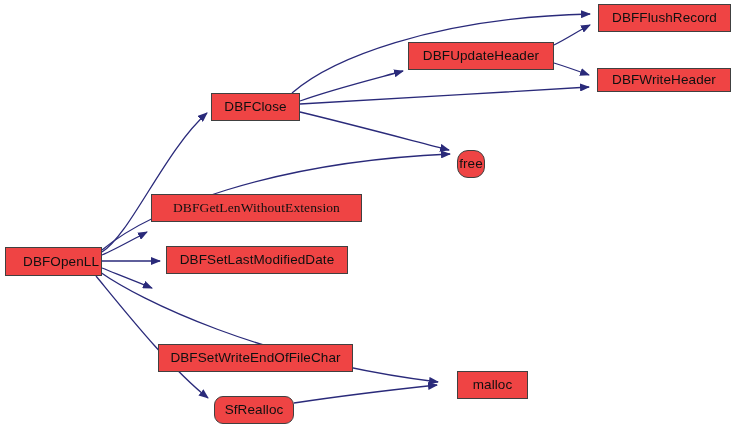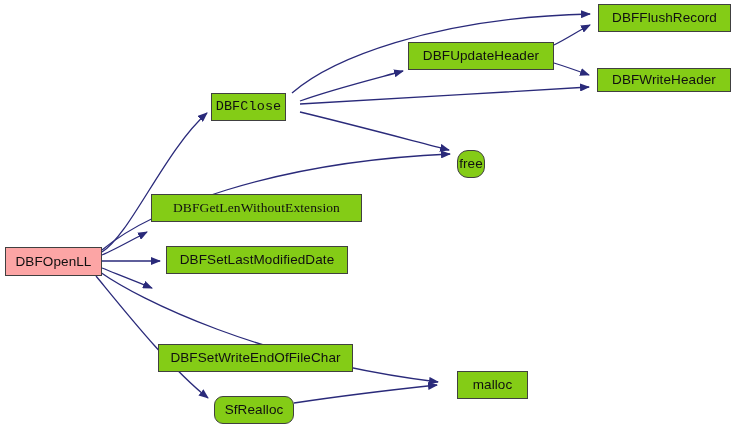--- a/index.html
+++ b/index.html
@@ -30,29 +30,30 @@
     width: 736px;
     height: 429px;
   }
   .node {
     position: absolute;
     box-sizing: border-box;
     display: flex;
     align-items: center;
     justify-content: center;
     border: 1px solid #404040;
-    background: #84cc16;
+    background: #ef4444;
     color: #101010;
     font-size: 13.5px;
     line-height: 1;
     white-space: nowrap;
     letter-spacing: 0.1px;
   }
   .node.highlight {
-    background: #fca5a5;
+    background: #ef4444;
+    justify-content: flex-end;
   }
   .node-label {
     display: block;
     padding: 0 2px;
   }
 </style>
 </head>
 <body>
 
 <div id="graph-canvas">
@@ -77,21 +78,21 @@
         <path d="M554,45 C568,38 578,31 590,25" fill="none" stroke="#2a2a7a" stroke-width="1.3" marker-end="url(#arrowhead)"></path>
         <path d="M554,63 C567,67 578,71 589,75" fill="none" stroke="#2a2a7a" stroke-width="1.3" marker-end="url(#arrowhead)"></path>
         <path d="M294,403 C334,397 390,390 437,385" fill="none" stroke="#2a2a7a" stroke-width="1.3" marker-end="url(#arrowhead)"></path>
       </g>
   </svg>
 
   <div id="node-layer">
       <div class="node highlight" style="left: 5px; top: 247px; width: 97px; height: 29px;">
         <span class="node-label">DBFOpenLL</span>
       </div>
-      <div class="node" style="left: 211px; top: 93px; width: 75px; height: 28px; font-family: Liberation Mono, monospace;">
+      <div class="node" style="left: 211px; top: 93px; width: 89px; height: 28px;">
         <span class="node-label">DBFClose</span>
       </div>
       <div class="node" style="left: 151px; top: 194px; width: 211px; height: 28px; font-family: Liberation Serif, serif;">
         <span class="node-label">DBFGetLenWithoutExtension</span>
       </div>
       <div class="node" style="left: 166px; top: 246px; width: 182px; height: 28px;">
         <span class="node-label">DBFSetLastModifiedDate</span>
       </div>
       <div class="node" style="left: 158px; top: 296px; width: 195px; height: 28px; margin-top: 48px;">
         <span class="node-label">DBFSetWriteEndOfFileChar</span>

